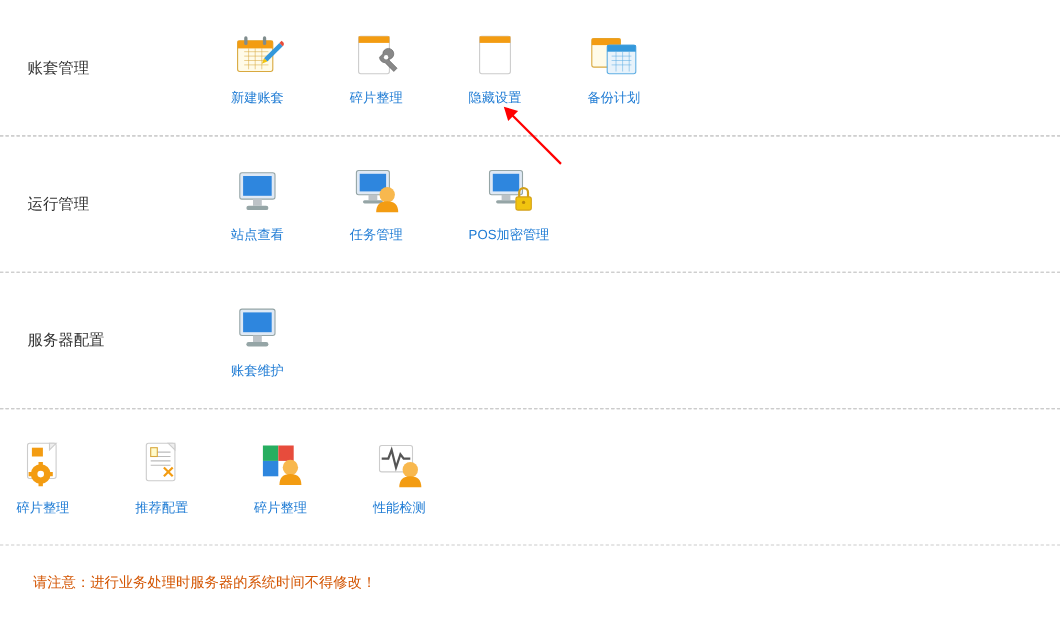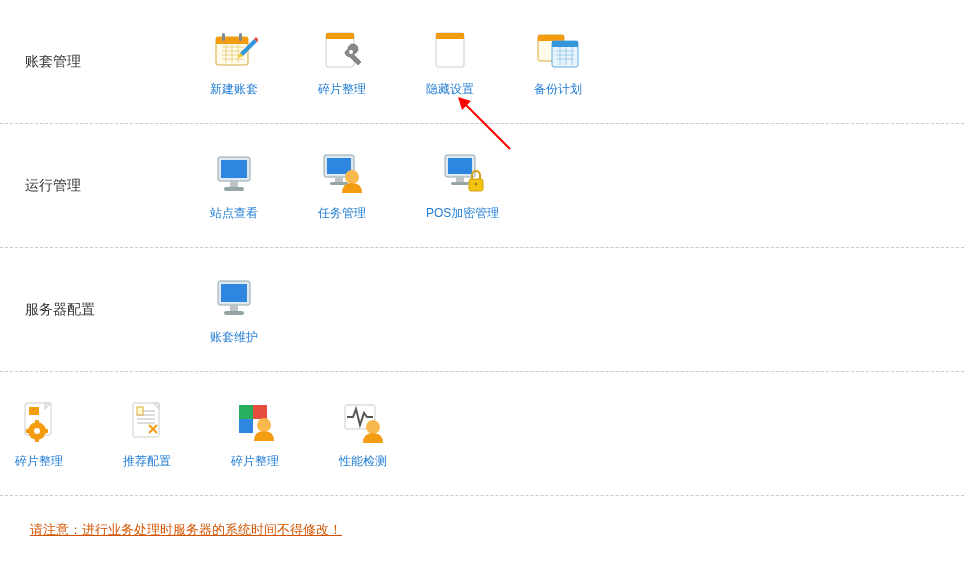--- a/index.html
+++ b/index.html
@@ -4,21 +4,21 @@
 <style>
 * { margin: 0; padding: 0; box-sizing: border-box; }
 body { font-family: "Microsoft YaHei", "SimSun", Arial, sans-serif; font-size: 13px; background: #fff; width: 964px; }
 .section { display: flex; border-bottom: 1px dashed #ccc; border-top: 1px dashed #ccc; padding: 25px 0; margin-top: -1px; gap: 25px; }
 .section:first-child { border-top: 1px dashed #ccc; }
 .section-label { width: 170px; display: flex; align-items: center; padding-left: 25px; color: #333; font-size: 14px; }
 .items { display: flex; gap: 60px; padding-left: 15px; }
 .item { display: flex; flex-direction: column; align-items: center; cursor: pointer; }
 .item-icon { width: 48px; height: 48px; margin-bottom: 8px; }
 .item-label { color: #1e7bd4; font-size: 12px; }
-.notice { padding: 25px 30px; color: #d35400; font-size: 13px; text-decoration: underline; }
+.notice { padding: 25px 30px; color: #d35400; font-size: 13px; }
 .arrow-overlay { position: absolute; pointer-events: none; }
 svg.icon { display: block; }
 .container { position: relative; }
 </style>
 </head>
 <body>
 
 <div class="container">
 
 <div class="section">

